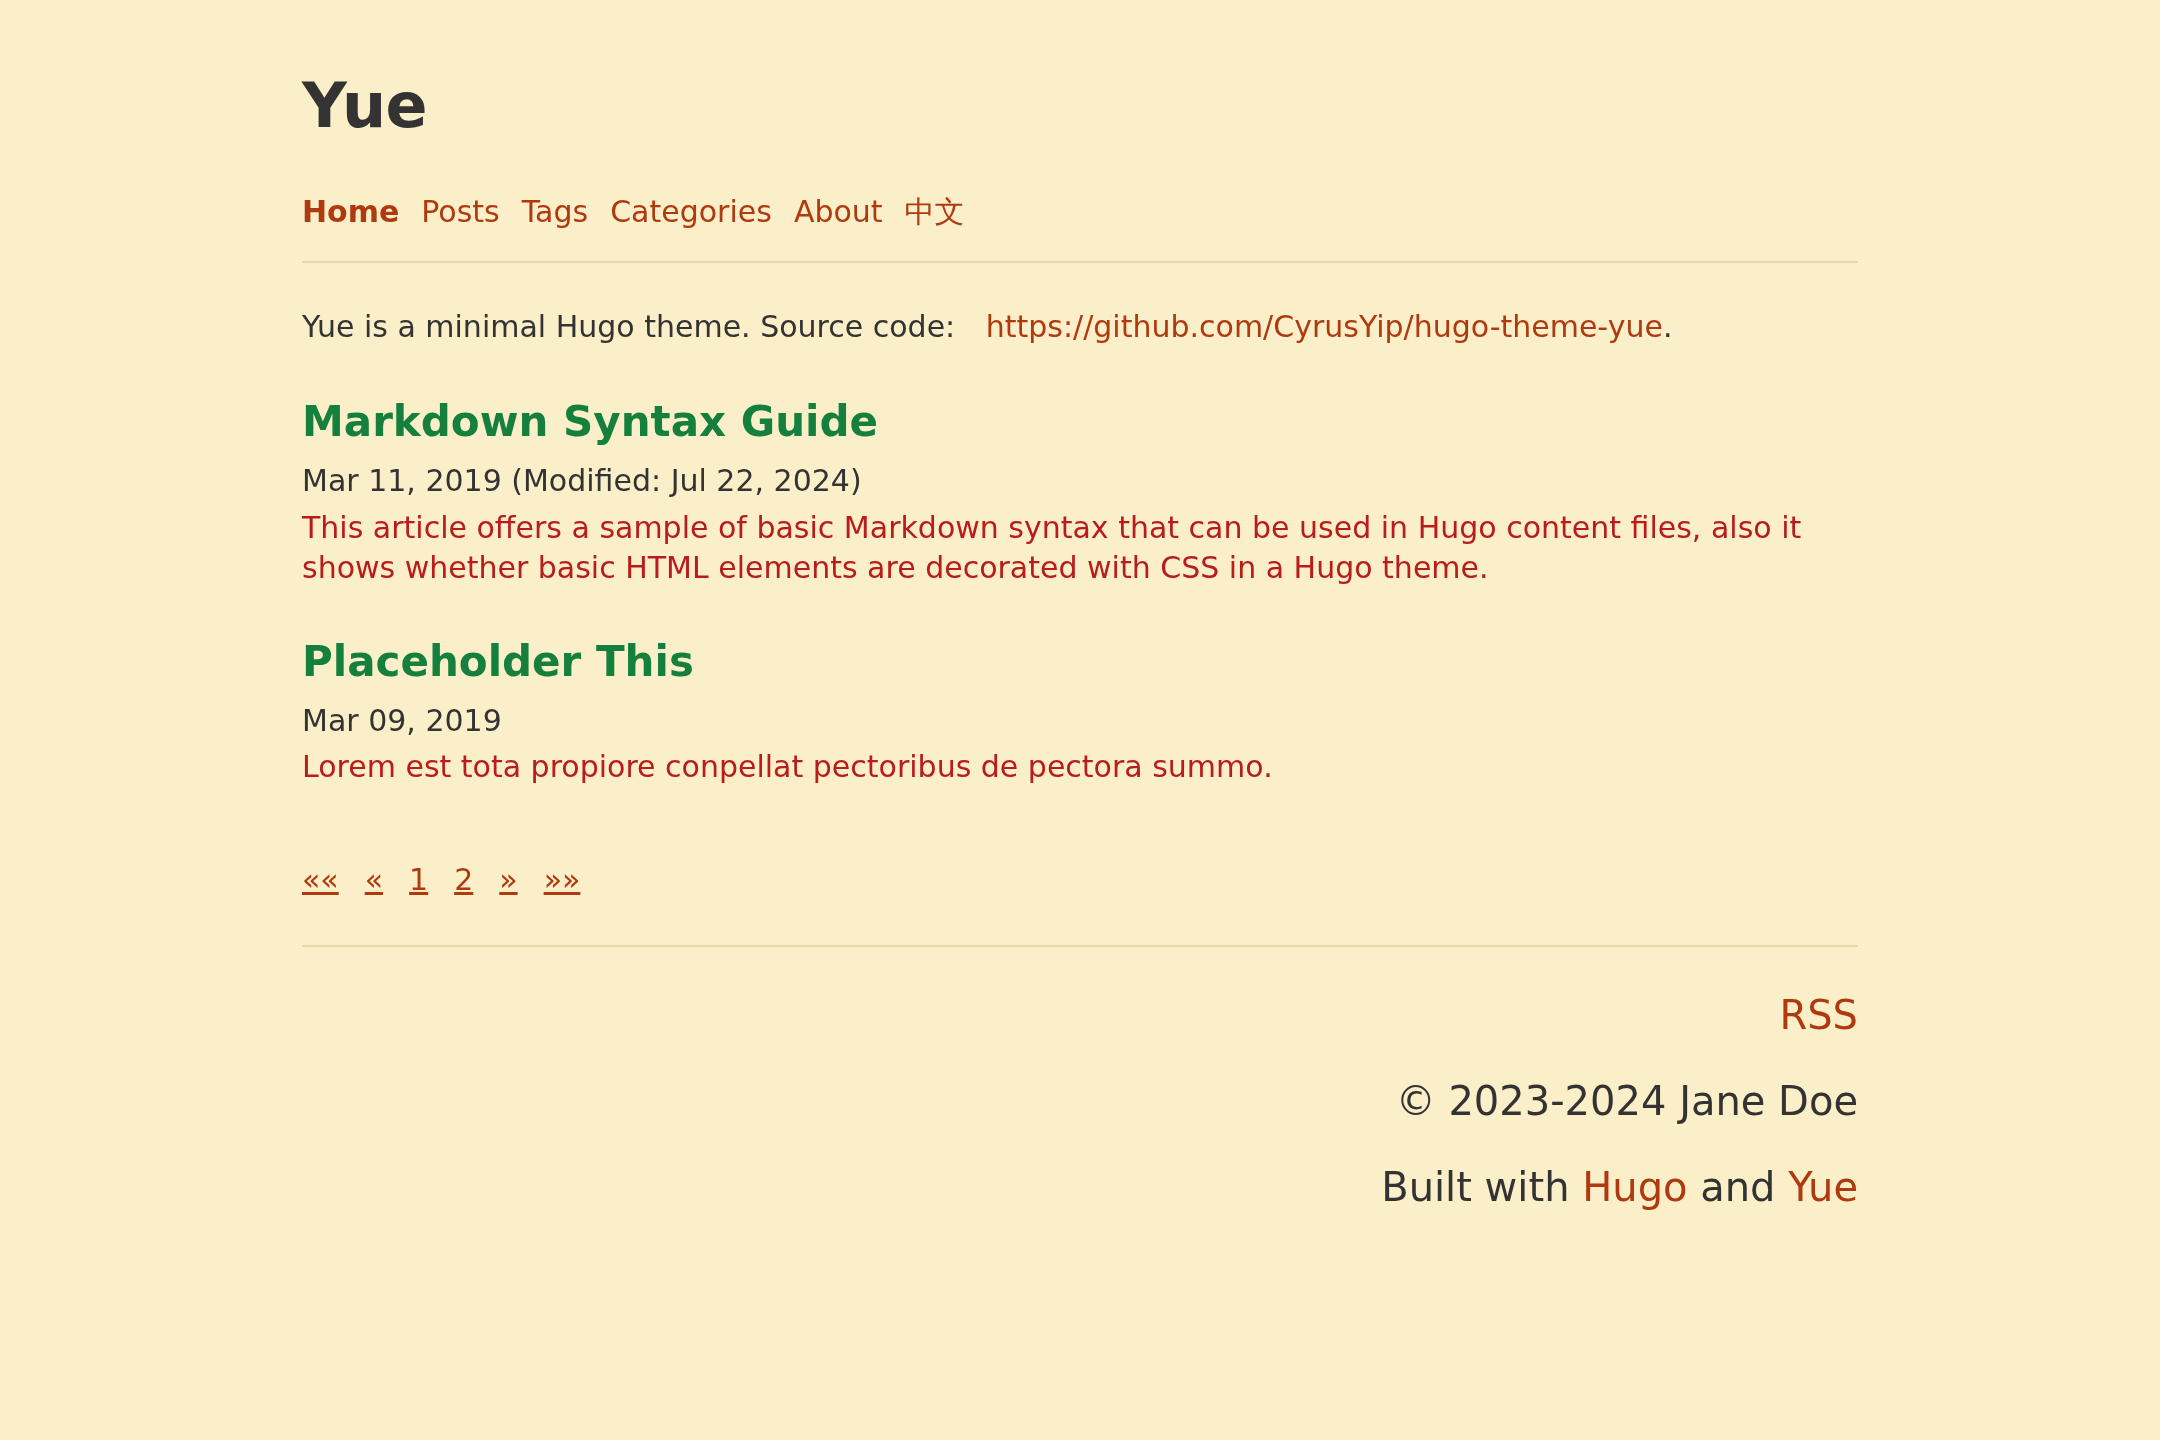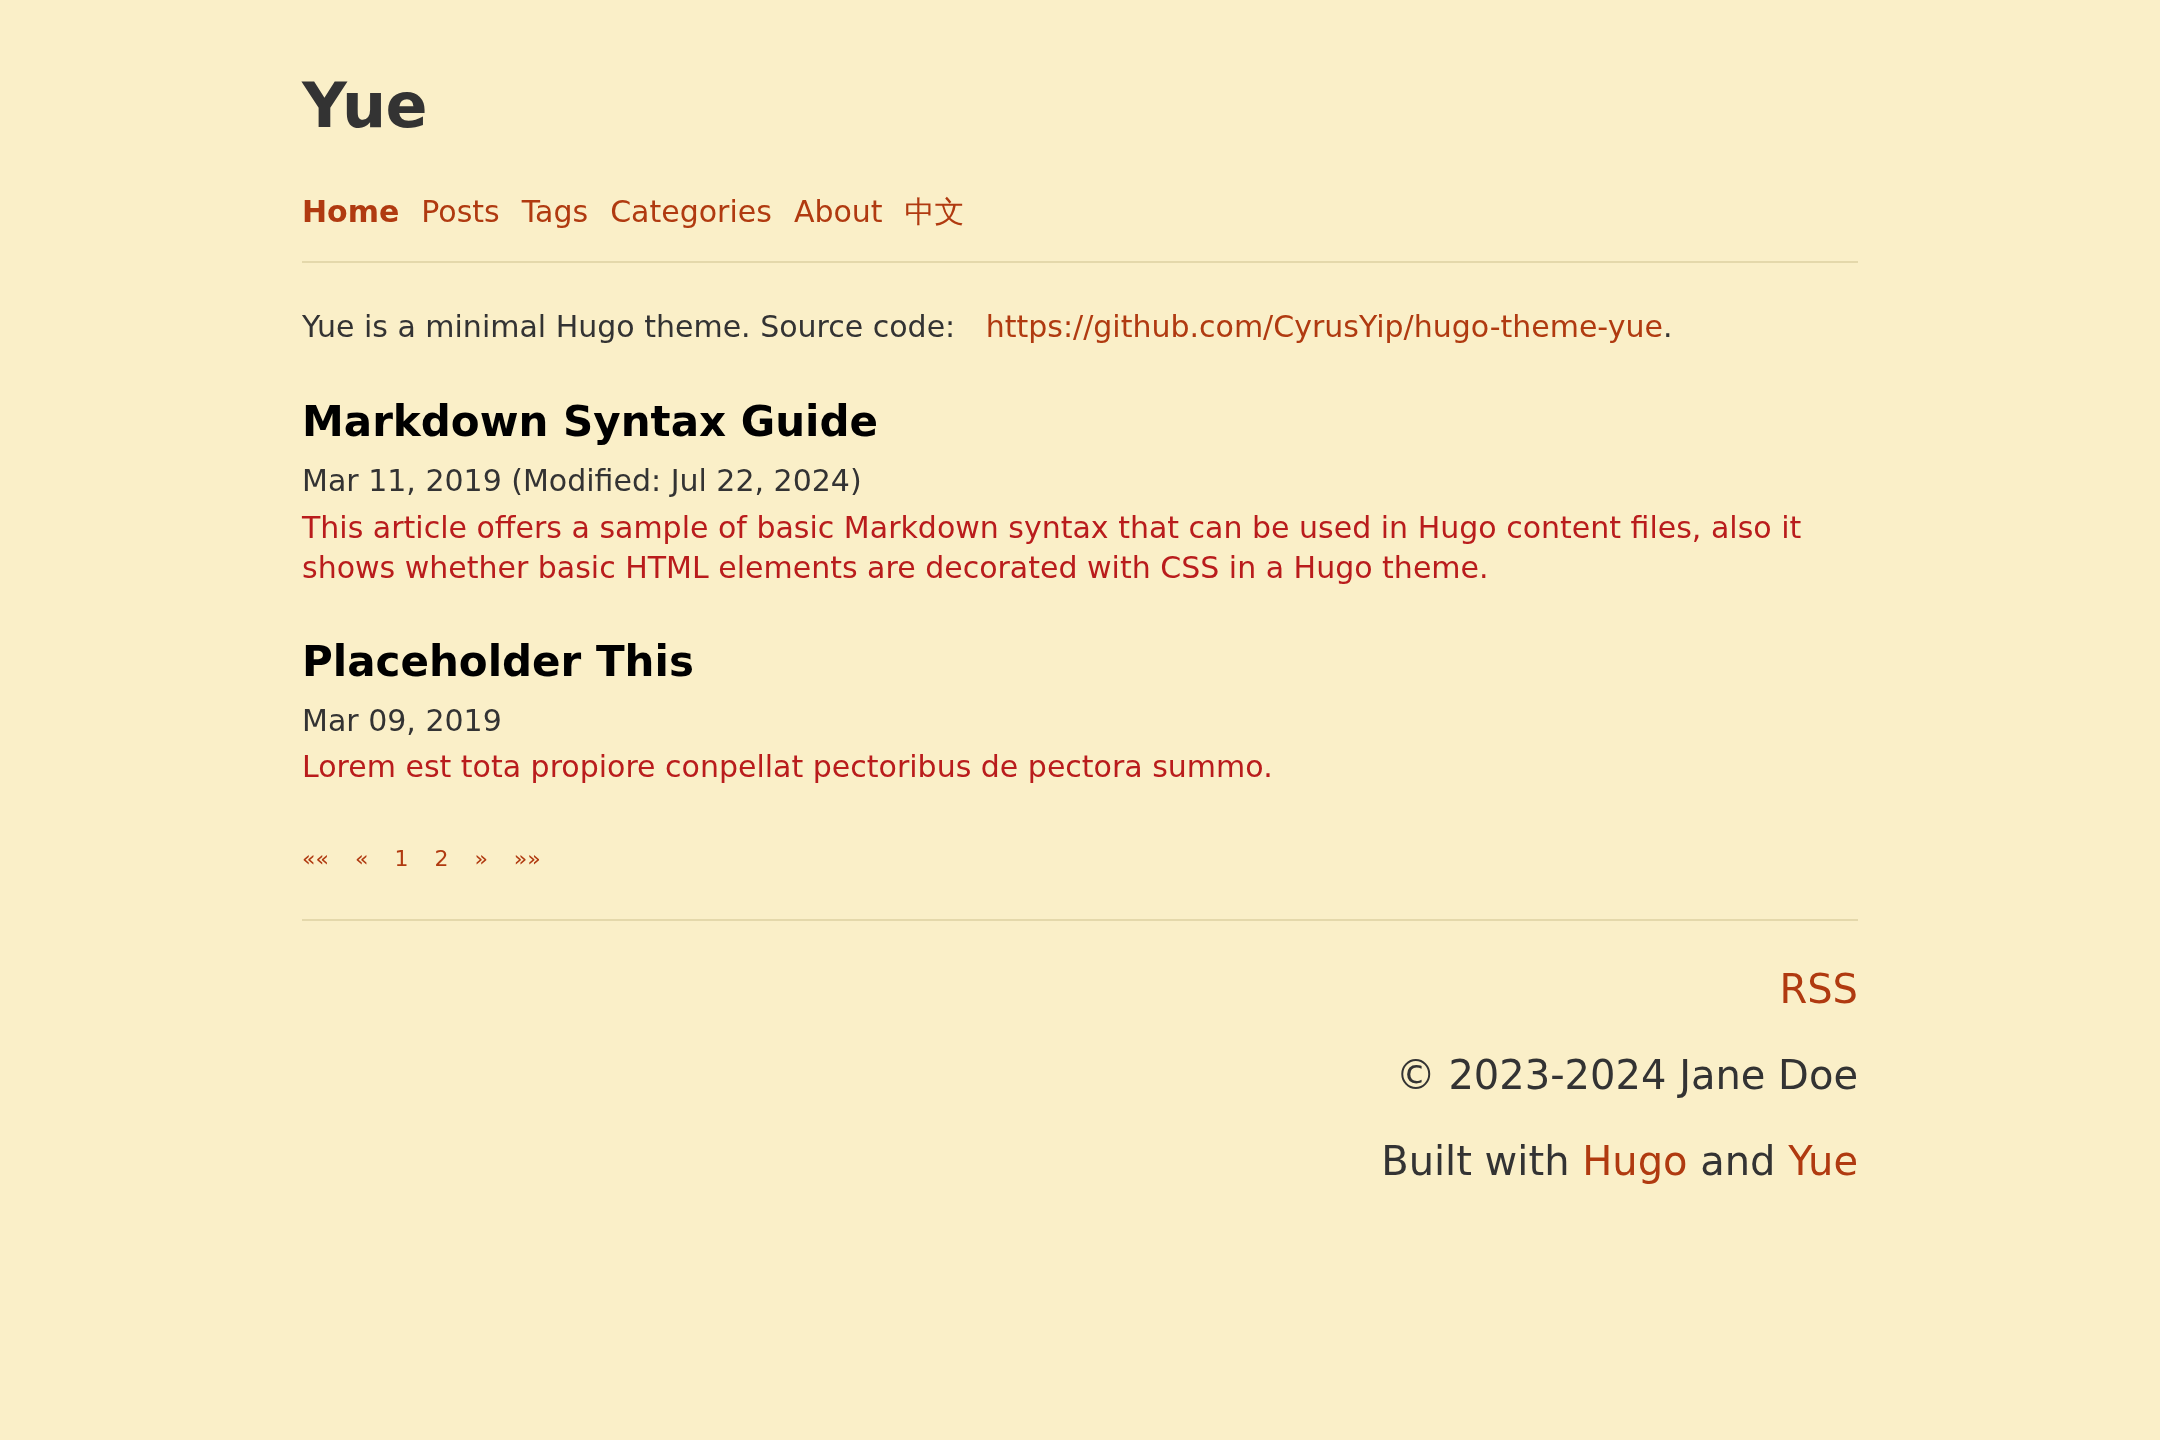--- a/index.html
+++ b/index.html
@@ -67,40 +67,41 @@
     margin-top: 48px;
   }
   .post-title {
     font-size: 42px;
     font-weight: bold;
     color: #b03a10;
     margin: 0;
     line-height: 1.2;
   }
   .post-title a {
-    color: #000000;
+    color: #15803d;
     text-decoration: none;
   }
   .post-date {
     font-size: 30px;
     color: #333333;
     margin-top: 14px;
     line-height: 1.35;
   }
   .post-summary {
     font-size: 30px;
     color: #b91c1c;
     margin-top: 6px;
     line-height: 1.35;
     max-width: 1540px;
   }
   .pagination {
-    margin-top: 58px;
-    font-size: 22px;
+    margin-top: 74px;
+    font-size: 30px;
     color: #b03a10;
+    text-decoration: underline;
   }
   .pagination a {
     color: #b03a10;
     text-decoration: none;
     margin-right: 26px;
   }
   .pagination a:last-child { margin-right: 0; }
   .footer-rule {
     border: 0;
     border-top: 2px solid #e4d8ab;

